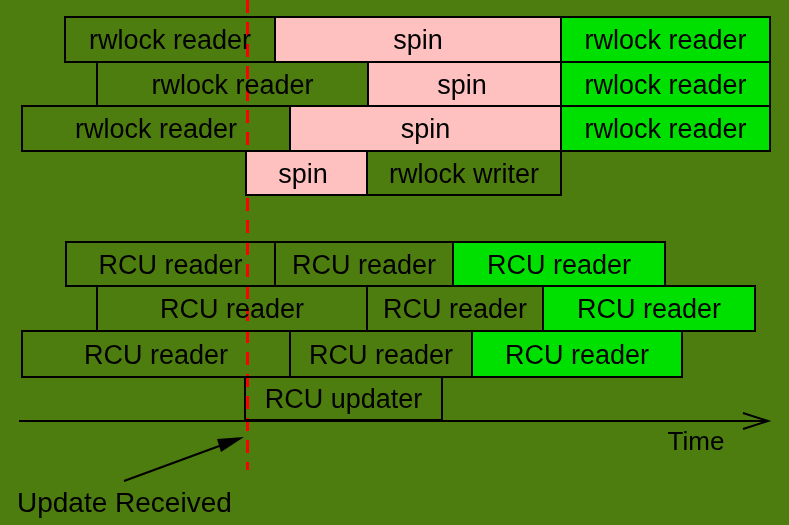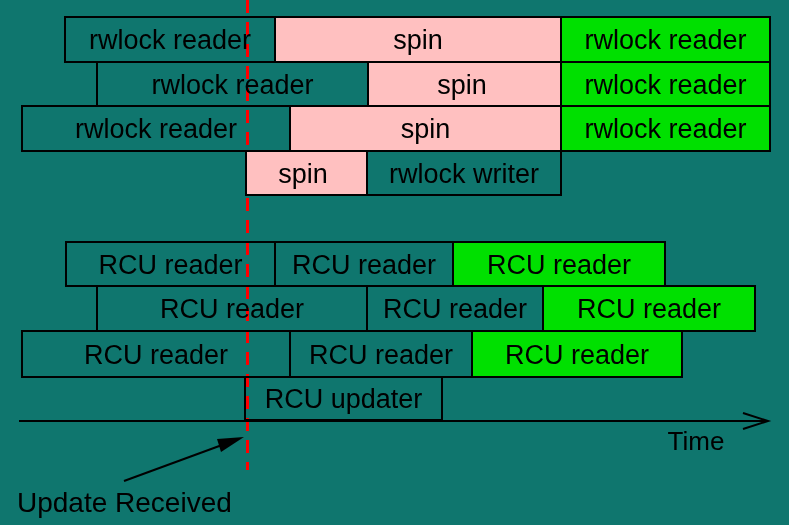--- a/index.html
+++ b/index.html
@@ -1,16 +1,16 @@
 <!DOCTYPE html>
 <html><head>
 <meta charset="utf-8">
 <style>
   html, body { margin: 0; padding: 0; background: #ffffff; }
-  .stage { position: relative; width: 789px; height: 525px; background: #0f766e; overflow: hidden; }
+  .stage { position: relative; width: 789px; height: 525px; background: #4d7c0f; overflow: hidden; }
   svg { display: block; }
   text {
     font-family: "Liberation Sans", sans-serif;
     font-size: 27px;
     fill: #000000;
   }
   text.annot { font-size: 28px; }
   text.axis-label { font-size: 26px; }
   .box { stroke: #000000; stroke-width: 2px; }
   .fill-none  { fill: none; }

